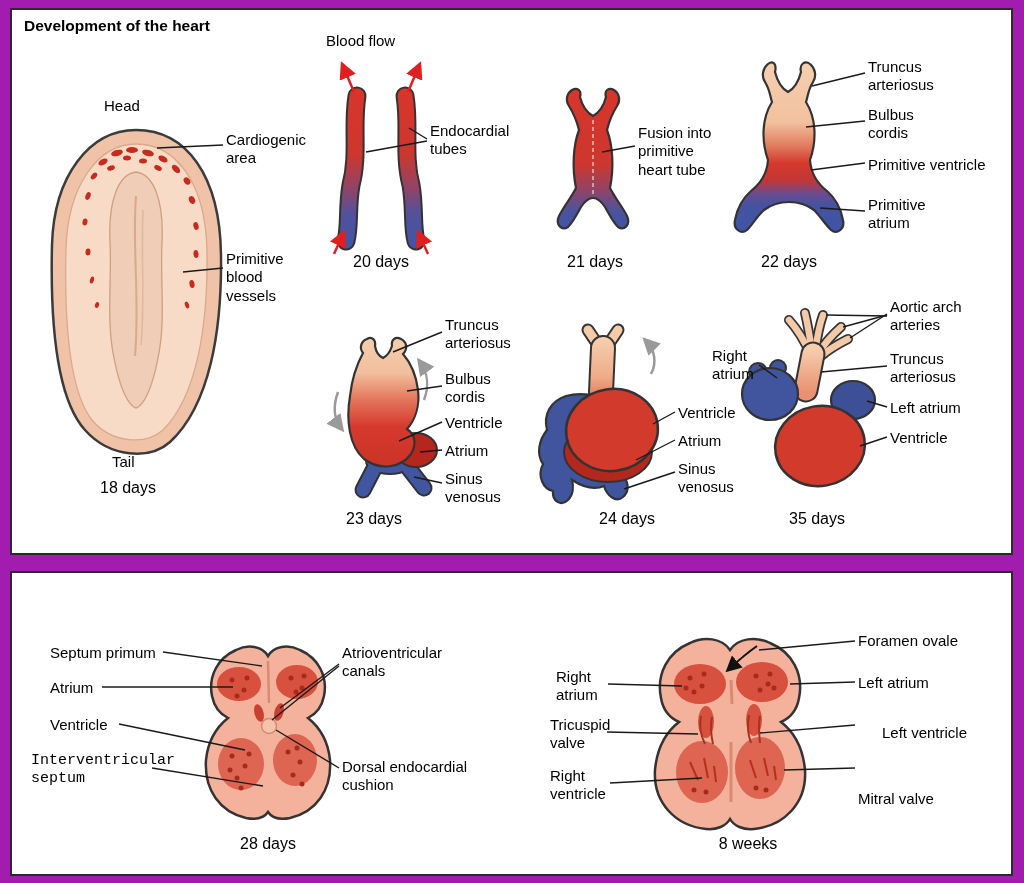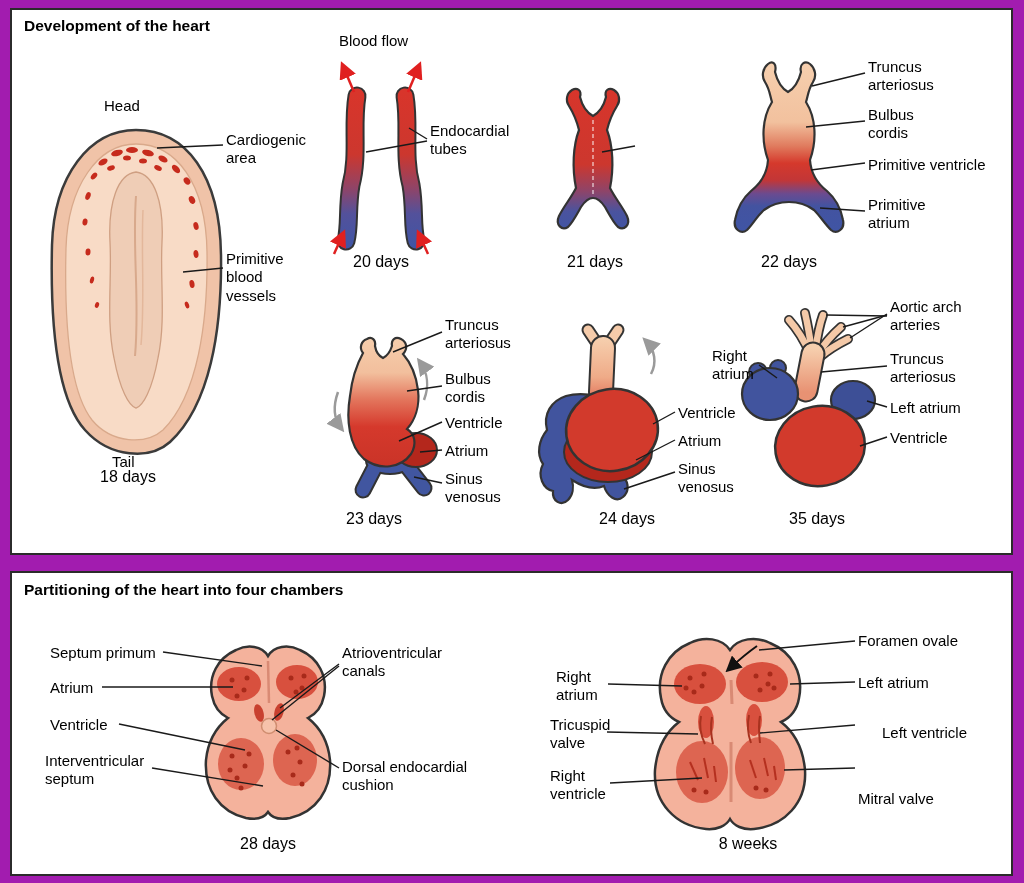--- a/index.html
+++ b/index.html
@@ -294,32 +294,32 @@
       <line x1="607" y1="732" x2="698" y2="734"></line>
       <line x1="610" y1="783" x2="702" y2="778"></line>
       <line x1="855" y1="641" x2="759" y2="650"></line>
       <line x1="855" y1="682" x2="790" y2="684"></line>
       <line x1="855" y1="725" x2="760" y2="733"></line>
       <line x1="855" y1="768" x2="784" y2="770"></line>
     </g>
   </svg>
 
   <div class="panel-title" style="left:24px; top:17px;">Development of the heart</div>
-  <div class="panel-title" style="left:24px; top:581px;">Partitioning of the heart into four chambers</div>
 
   <div class="lbl nw" style="left:104px; top:97px;">Head</div>
   <div class="lbl" style="left:226px; top:131px; width:95px;">Cardiogenic area</div>
   <div class="lbl" style="left:226px; top:250px; width:75px;">Primitive blood vessels</div>
   <div class="lbl nw" style="left:112px; top:453px;">Tail</div>
-  <div class="cap" style="left:128px; top:468px;">18 days</div>
-
-  <div class="lbl nw" style="left:339px; top:32px;">Blood flow</div>
+  <div class="cap" style="left:128px; top:479px;">18 days</div>
+
+  <div class="lbl nw" style="left:326px; top:32px;">Blood flow</div>
   <div class="lbl" style="left:430px; top:122px; width:100px;">Endocardial tubes</div>
   <div class="cap" style="left:381px; top:253px;">20 days</div>
 
+  <div class="lbl" style="left:638px; top:124px; width:92px;">Fusion into primitive heart tube</div>
   <div class="cap" style="left:595px; top:253px;">21 days</div>
 
   <div class="lbl" style="left:868px; top:58px; width:85px;">Truncus arteriosus</div>
   <div class="lbl" style="left:868px; top:106px; width:60px;">Bulbus cordis</div>
   <div class="lbl nw" style="left:868px; top:156px;">Primitive ventricle</div>
   <div class="lbl" style="left:868px; top:196px; width:78px;">Primitive atrium</div>
   <div class="cap" style="left:789px; top:253px;">22 days</div>
 
   <div class="lbl" style="left:445px; top:316px; width:85px;">Truncus arteriosus</div>
   <div class="lbl" style="left:445px; top:370px; width:60px;">Bulbus cordis</div>
@@ -336,21 +336,21 @@
   <div class="lbl" style="left:712px; top:347px; width:55px;">Right atrium</div>
   <div class="lbl" style="left:890px; top:298px; width:95px;">Aortic arch arteries</div>
   <div class="lbl" style="left:890px; top:350px; width:85px;">Truncus arteriosus</div>
   <div class="lbl nw" style="left:890px; top:399px;">Left atrium</div>
   <div class="lbl nw" style="left:890px; top:429px;">Ventricle</div>
   <div class="cap" style="left:817px; top:510px;">35 days</div>
 
   <div class="lbl nw" style="left:50px; top:644px;">Septum primum</div>
   <div class="lbl nw" style="left:50px; top:679px;">Atrium</div>
   <div class="lbl nw" style="left:50px; top:716px;">Ventricle</div>
-  <div class="lbl" style="left:45px; top:752px; width:120px;">Interventricular septum</div>
+  <div class="lbl" style="left:31px; top:752px; width:120px;font-family:Liberation Mono, monospace;">Interventricular septum</div>
   <div class="lbl" style="left:342px; top:758px; width:145px;">Dorsal endocardial cushion</div>
   <div class="lbl" style="left:342px; top:644px; width:130px;">Atrioventricular canals</div>
   <div class="cap" style="left:268px; top:835px;">28 days</div>
 
   <div class="lbl" style="left:556px; top:668px; width:60px;">Right atrium</div>
   <div class="lbl" style="left:550px; top:716px; width:70px;">Tricuspid valve</div>
   <div class="lbl" style="left:550px; top:767px; width:70px;">Right ventricle</div>
   <div class="lbl nw" style="left:858px; top:632px;">Foramen ovale</div>
   <div class="lbl nw" style="left:858px; top:674px;">Left atrium</div>
   <div class="lbl nw" style="left:858px; top:760px;margin-top:30px;">Mitral valve</div>

